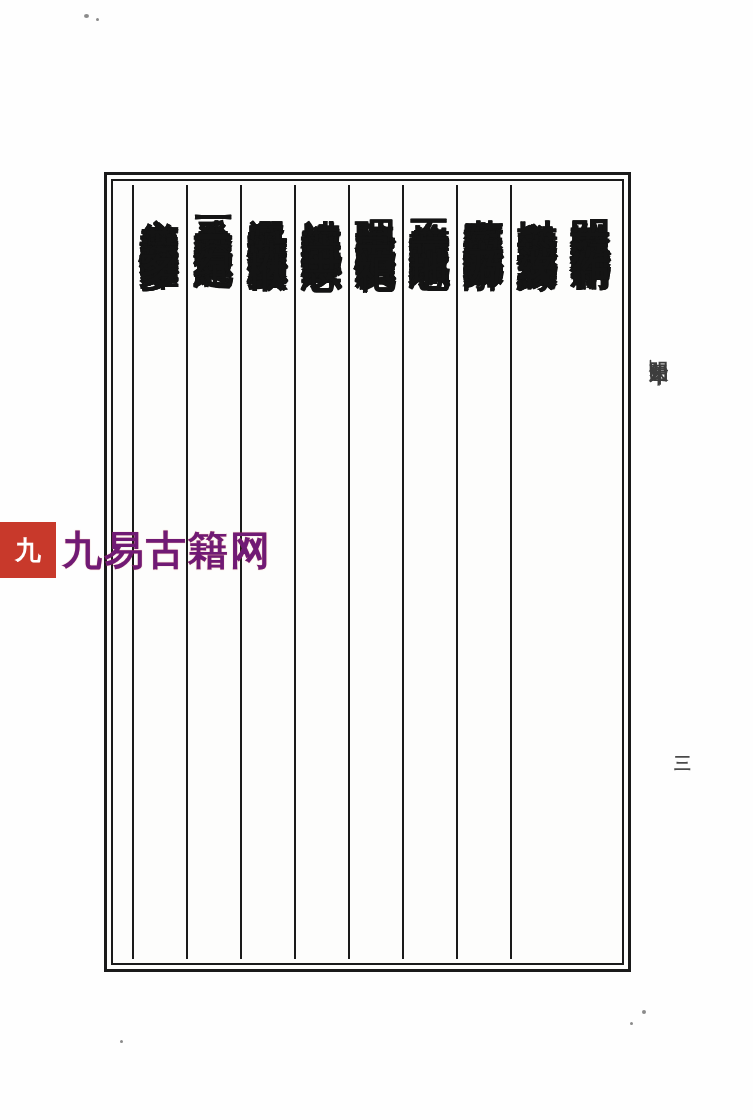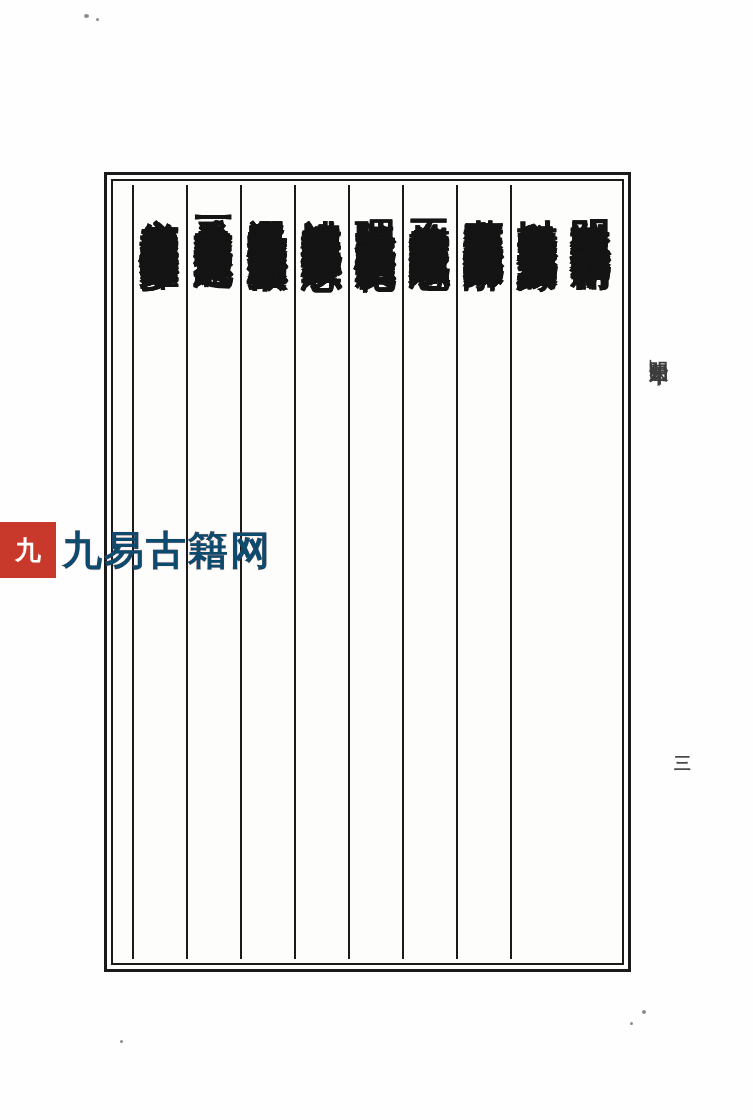--- a/index.html
+++ b/index.html
@@ -129,21 +129,21 @@
     align-items: center;
     justify-content: center;
     color: #ffffff;
     font-size: 26px;
     font-weight: 700;
     font-family: "DejaVu Sans", sans-serif;
     letter-spacing: 0px;
   }
   #wm-text {
     margin-left: 6px;
-    color: #0c4a6e;
+    color: #701a75;
     font-size: 40px;
     font-weight: 700;
     letter-spacing: 2px;
     font-family: "DejaVu Sans", sans-serif;
     text-shadow: 0 0 1px rgba(200,57,43,.6);
   }
 </style>
 </head>
 <body>
 

